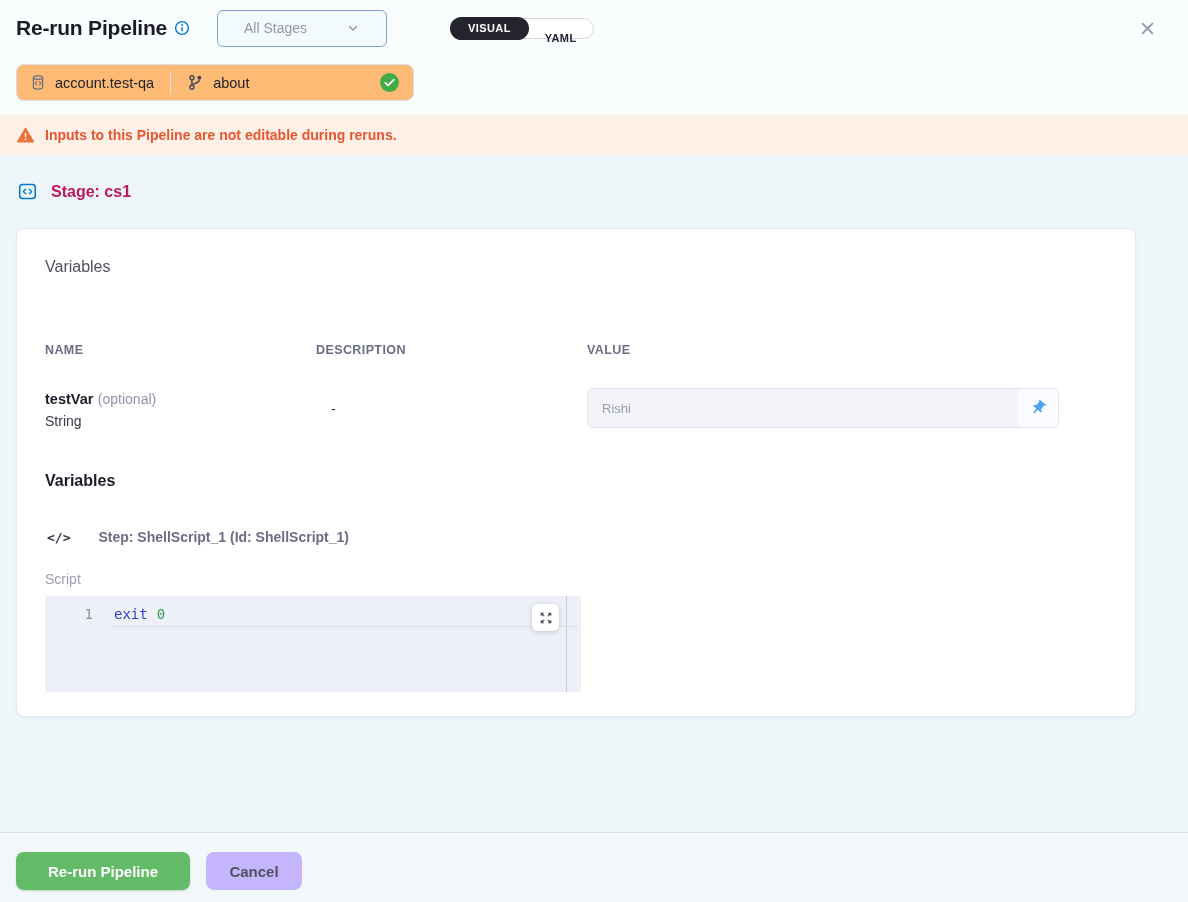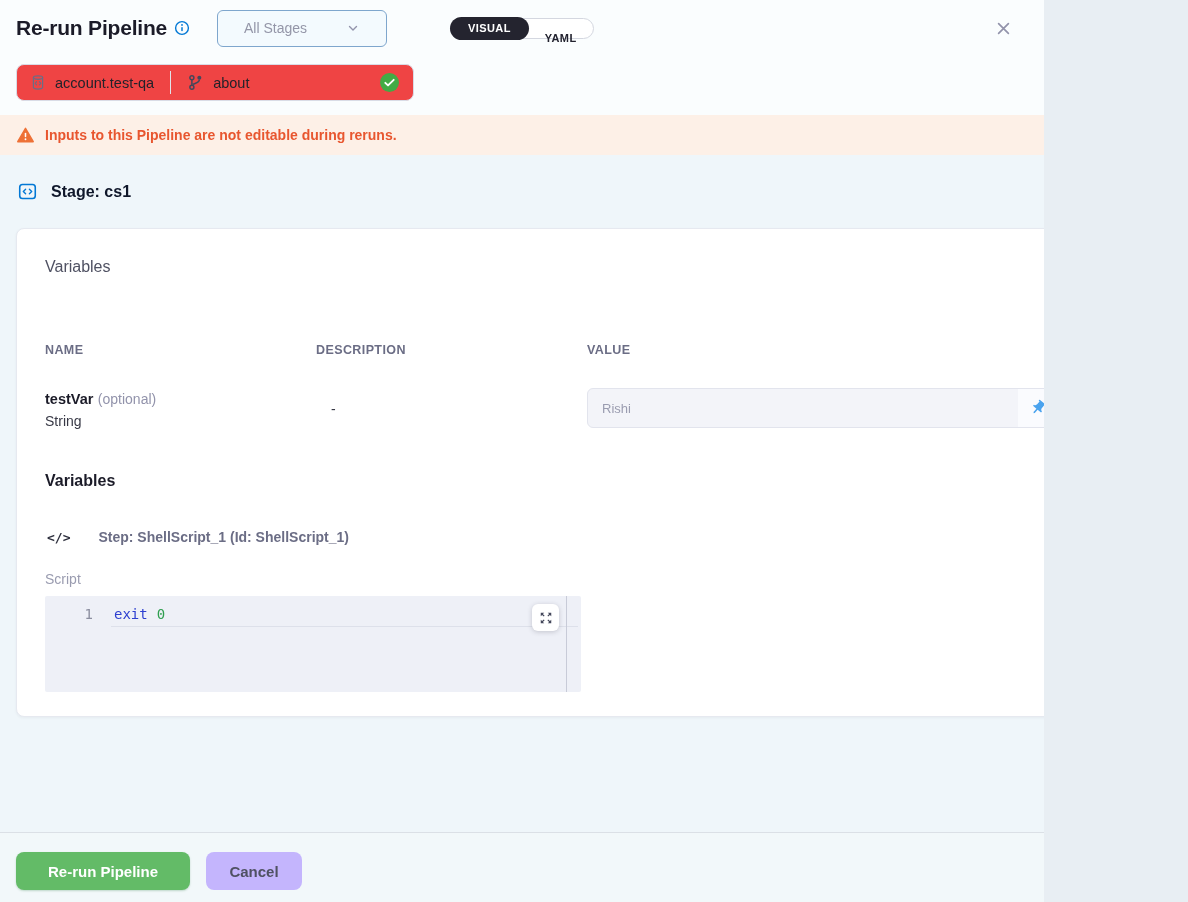--- a/index.html
+++ b/index.html
@@ -1,42 +1,42 @@
 <!DOCTYPE html>
 <html><head>
 <meta charset="utf-8">
 <style>
   * { box-sizing: border-box; }
   body { margin: 0; background: #e8eef3; font-family: "Liberation Sans", sans-serif; }
-  .page { position: relative; width: 1044px; height: 902px; background: #eff6fa; overflow: hidden; text-decoration: underline; }
+  .page { position: relative; width: 1188px; height: 902px; background: #eff6fa; overflow: hidden; text-decoration: underline; }
 
   
   .header { position: absolute; top: 0; left: 0; right: 0; height: 115px; background: #fafdfe; }
   .header-row1 { position: absolute; top: 8px; left: 16px; right: 28px; height: 40px; display: flex; align-items: center; }
   .page-title { font-size: 21px; font-weight: bold; color: #1b1b28; letter-spacing: -0.2px; }
   .info-icon { margin-left: 7px; display: inline-flex; }
   .stage-select { margin-left: 27px; width: 170px; height: 37px; border: 1px solid #7ea6cd; border-radius: 6px; background: #f3fafe; display: flex; align-items: center; justify-content: space-between; padding: 0 26px; cursor: pointer; }
   .stage-select-value { color: #9496a8; font-size: 14px; }
   .view-toggle { margin-left: 63px; display: flex; align-items: center; border: 1px solid #d4d7e0; border-radius: 999px; background: #fff; height: 21px; }
   .toggle-seg { font-size: 11px; font-weight: bold; letter-spacing: 0.4px; padding: 12px 16px; height: 21px; line-height: 21px; border-radius: 999px; color: #22222e; cursor: pointer; }
   .toggle-seg.active { background: #24242f; color: #fff; margin: -1px 0 -1px -1px; height: 23px; line-height: 23px; padding: 0 18px; }
   .close-btn { margin-left: auto; display: inline-flex; cursor: pointer; padding: 4px; }
 
-  .repo-chip { position: absolute; top: 64px; left: 16px; width: 398px; height: 37px; background: #ef4444; border: 1px solid #d9dce6; border-radius: 8px; display: flex; align-items: center; padding: 0 13px; }
+  .repo-chip { position: absolute; top: 64px; left: 16px; width: 398px; height: 37px; background: #fdba74; border: 1px solid #d9dce6; border-radius: 8px; display: flex; align-items: center; padding: 0 13px; }
   .chip-label { font-size: 14.5px; color: #22222a; margin-left: 9px; }
   .chip-divider { width: 1px; height: 23px; background: #e0e3ea; margin: 0 16px; }
   .chip-status { margin-left: auto; display: inline-flex; }
 
   
   .banner { position: absolute; top: 115px; left: 0; right: 0; height: 40px; background: #fdf0e7; display: flex; align-items: center; padding-left: 16px; }
   .banner-text { color: #e8562f; font-size: 14px; font-weight: bold; margin-left: 10px; }
 
   
   .stage-header { position: absolute; top: 181px; left: 17px; display: flex; align-items: center; }
-  .stage-title { font-size: 16px; font-weight: bold; color: #0f172a; margin-left: 13px; }
+  .stage-title { font-size: 16px; font-weight: bold; color: #be185d; margin-left: 13px; }
 
   
   .card { position: absolute; top: 228px; left: 16px; width: 1120px; height: 489px; background: #fff; border: 1px solid #e6e9f0; border-radius: 8px; box-shadow: 0 1px 3px rgba(40,41,61,0.05); }
   .variables-title { position: absolute; top: 29px; left: 28px; font-size: 16px; color: #4f5162; }
   .col-header { position: absolute; top: 114px; font-size: 12.5px; font-weight: bold; letter-spacing: 0.4px; color: #6b6d85; }
   .col-name { left: 28px; }
   .col-desc { left: 299px; }
   .col-value { left: 570px; }
   .var-name-cell { position: absolute; top: 161px; left: 28px; }
   .var-name { font-size: 14.5px; font-weight: bold; color: #1b1b28; }

